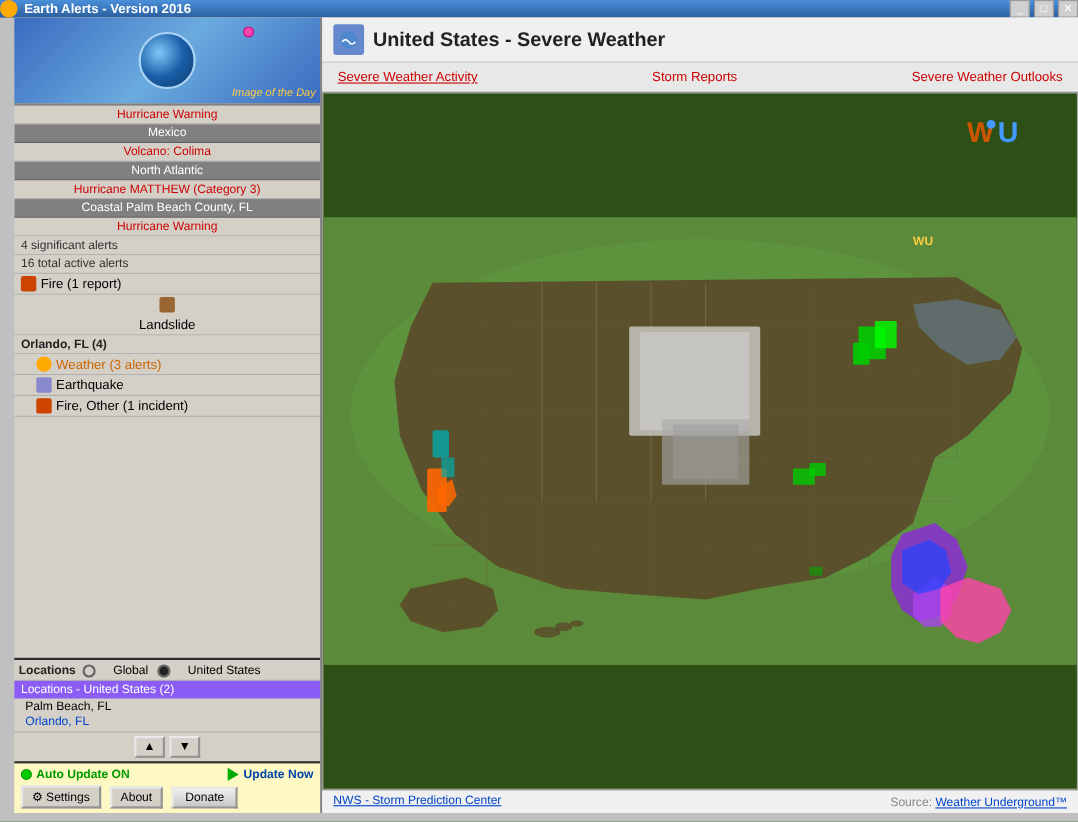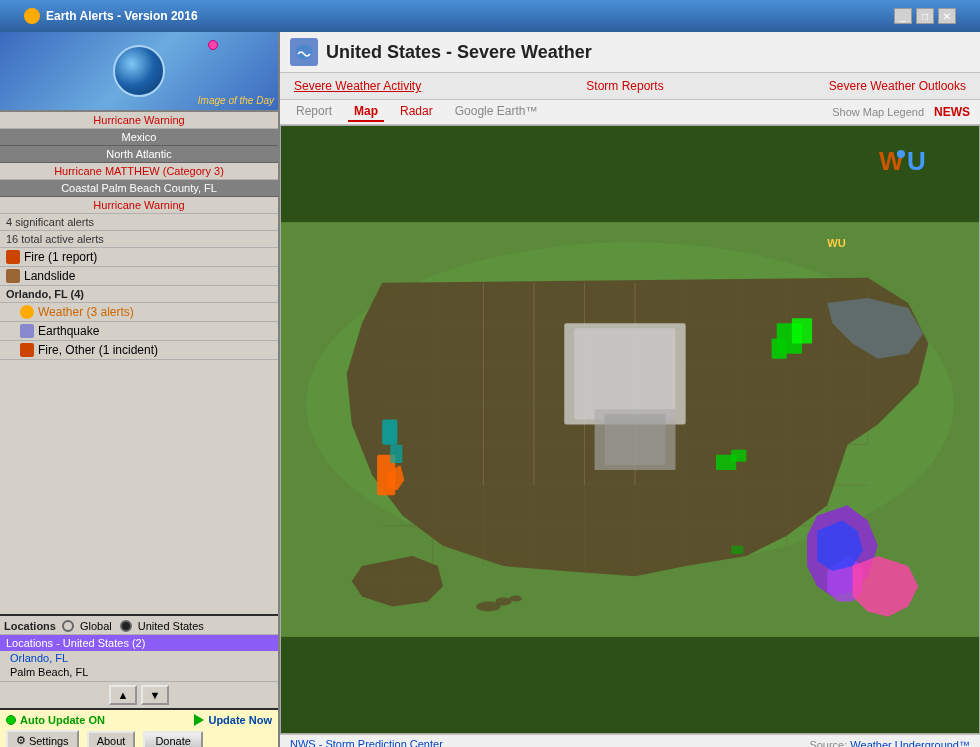--- a/index.html
+++ b/index.html
@@ -2,35 +2,35 @@
 <html><head>
   <meta charset="utf-8">
   <style>
     * { margin: 0; padding: 0; box-sizing: border-box; }
     body { width: 980px; height: 747px; font-family: 'Segoe UI', Tahoma, Arial, sans-serif; font-size: 12px; background: #c0c0c0; overflow: hidden; }
 
     
     .window-titlebar {
       background: linear-gradient(to bottom, #4a90d9, #2c5f9e);
       color: white;
-      padding: 3px 24px;
+      padding: 3px 0;
       display: flex;
       align-items: center;
       justify-content: space-between;
-      height: 32px;
+      height: 16px;
     }
     .titlebar-left { display: flex; align-items: center; gap: 6px; font-size: 12px; font-weight: bold; }
     .titlebar-icon { width: 16px; height: 16px; background: #ffaa00; border-radius: 50%; display: inline-block; }
     .window-controls { display: flex; gap: 4px; }
     .win-btn { width: 18px; height: 16px; background: #d0d0d0; border: 1px solid #999; font-size: 10px; display: flex; align-items: center; justify-content: center; cursor: pointer; }
 
     .main-layout { display: flex; height: calc(747px - 24px); }
 
     
-    .left-panel { width: 280px; min-width: 280px; background: #d4d0c8; display: flex; flex-direction: column; border-right: 2px solid #808080; height: 100%; }
+    .left-panel { width: 280px; min-width: 280px; background: #d4d0c8; display: flex; flex-direction: column; border-right: 2px solid #808080; height: 100%; margin-left: 13px; }
 
     .image-of-day {
       background: linear-gradient(135deg, #3a6abf, #6aabdf, #3a6abf);
       height: 80px;
       display: flex;
       align-items: center;
       justify-content: center;
       position: relative;
       border-bottom: 2px inset #808080;
     }
@@ -64,21 +64,21 @@
 
     .loc-icon { width: 14px; height: 14px; display: inline-block; }
     .fire-icon { background: #cc4400; border-radius: 2px; }
     .quake-icon { background: #8888cc; border-radius: 2px; }
     .weather-icon { background: #ffaa00; border-radius: 50%; }
 
     .locations-section { border-top: 2px inset #808080; padding: 2px 0; }
     .locations-tabs { display: flex; align-items: flex-start; padding: 2px 4px; gap: 6px; background: #d4d0c8; border-bottom: 1px solid #b0b0b0; }
     .tab-label { font-size: 11px; font-weight: bold; color: #222; }
     .radio-group { display: flex; align-items: center; gap: 8px; }
-    .radio-opt { display: flex; align-items: center; gap: 6px; font-size: 11px; cursor: pointer; }
+    .radio-opt { display: flex; align-items: center; gap: 16px; font-size: 11px; cursor: pointer; }
     .radio-dot { width: 12px; height: 12px; border-radius: 50%; border: 2px solid #666; background: #d4d0c8; display: inline-block; }
     .radio-dot.selected { background: #222; }
 
     .locations-header { background: #8b5cf6; color: white; padding: 2px 6px; font-size: 11px; }
     .loc-entry { padding: 1px 10px; font-size: 11px; }
     .loc-entry.active { color: #0044cc; }
 
     .panel-controls { display: flex; align-items: center; justify-content: center; gap: 4px; padding: 3px; background: #d4d0c8; border-top: 1px solid #b0b0b0; }
     .arrow-btn { width: 28px; height: 20px; background: #d4d0c8; border: 2px outset #e8e8e8; display: flex; align-items: center; justify-content: center; cursor: pointer; font-size: 11px; }
 
@@ -152,39 +152,40 @@
         <div class="globe"></div>
       </div>
       <div class="image-day-label">Image of the Day</div>
     </div>
 
     <div class="alerts-list">
 
       <div class="alert-item-sub">Hurricane Warning</div>
 
       <div class="alert-item-header">Mexico</div>
+      <div class="alert-item-sub">Volcano: Colima</div>
 
       <div class="alert-item-header">North Atlantic</div>
       <div class="alert-item-sub">Hurricane MATTHEW (Category 3)</div>
 
       <div class="alert-item-header">Coastal Palm Beach County, FL</div>
       <div class="alert-item-sub">Hurricane Warning</div>
 
       <div class="alert-summary">
         <span>4 significant alerts</span>
       </div>
       <div class="alert-summary">
         <span>16 total active alerts</span>
       </div>
 
       <div class="location-item" style="display:flex;align-items:center;gap:4px;">
         <div class="loc-icon fire-icon"></div>
         <span>Fire (1 report)</span>
       </div>
-      <div class="location-item" style="display:flex;align-items:center;gap:4px;">
+      <div class="location-item" style="display:flex;align-items:center;gap:4px;flex-direction:column;">
         <div class="loc-icon" style="background:#996633;border-radius:2px;"></div>
         <span>Landslide</span>
       </div>
 
       <div class="location-item">
         <div class="loc-name">Orlando, FL (4)</div>
       </div>
       <div class="location-item" style="display:flex;align-items:center;gap:4px;padding-left:20px;">
         <div class="loc-icon weather-icon"></div>
         <span style="color:#cc6600;">Weather (3 alerts)</span>
@@ -208,25 +209,25 @@
             <span>Global</span>
           </label>
           <label class="radio-opt">
             <div class="radio-dot selected"></div>
             <span>United States</span>
           </label>
         </div>
       </div>
 
       <div class="locations-header">Locations - United States (2)</div>
+      <div class="loc-entry">
+        <span>Palm Beach, FL</span>
+      </div>
       <div class="loc-entry active">
         <span>Orlando, FL</span>
-      </div>
-      <div class="loc-entry">
-        <span>Palm Beach, FL</span>
       </div>
     </div>
 
     <div class="panel-controls">
       <div class="arrow-btn">▲</div>
       <div class="arrow-btn">▼</div>
     </div>
 
     <div class="bottom-controls">
       <div class="auto-update-row">
@@ -266,32 +267,20 @@
       </div>
       <div class="header-title">United States - Severe Weather</div>
     </div>
 
     <div class="nav-tabs">
       <span class="nav-tab active">Severe Weather Activity</span>
       <span class="nav-tab">Storm Reports</span>
       <span class="nav-tab">Severe Weather Outlooks</span>
     </div>
 
-    <div class="sub-tabs">
-      <div style="display:flex;gap:10px;">
-        <span class="sub-tab gray">Report</span>
-        <span class="sub-tab active">Map</span>
-        <span class="sub-tab">Radar</span>
-        <span class="sub-tab gray">Google Earth™</span>
-      </div>
-      <div class="sub-tab-right">
-        <span class="show-map-legend">Show Map Legend</span>
-        <span class="news-tab">NEWS</span>
-      </div>
-    </div>
 
 
     <div class="map-container">
       <div class="wu-logo">
         <svg width="60" height="30" viewBox="0 0 60 30">
           <text x="0" y="24" font-size="26" font-weight="bold" fill="#cc5500">W</text>
           <text x="28" y="24" font-size="26" font-weight="bold" fill="#4499ff">U</text>
 
           <circle cx="22" cy="8" r="4" fill="#4499ff"></circle>
         </svg>

